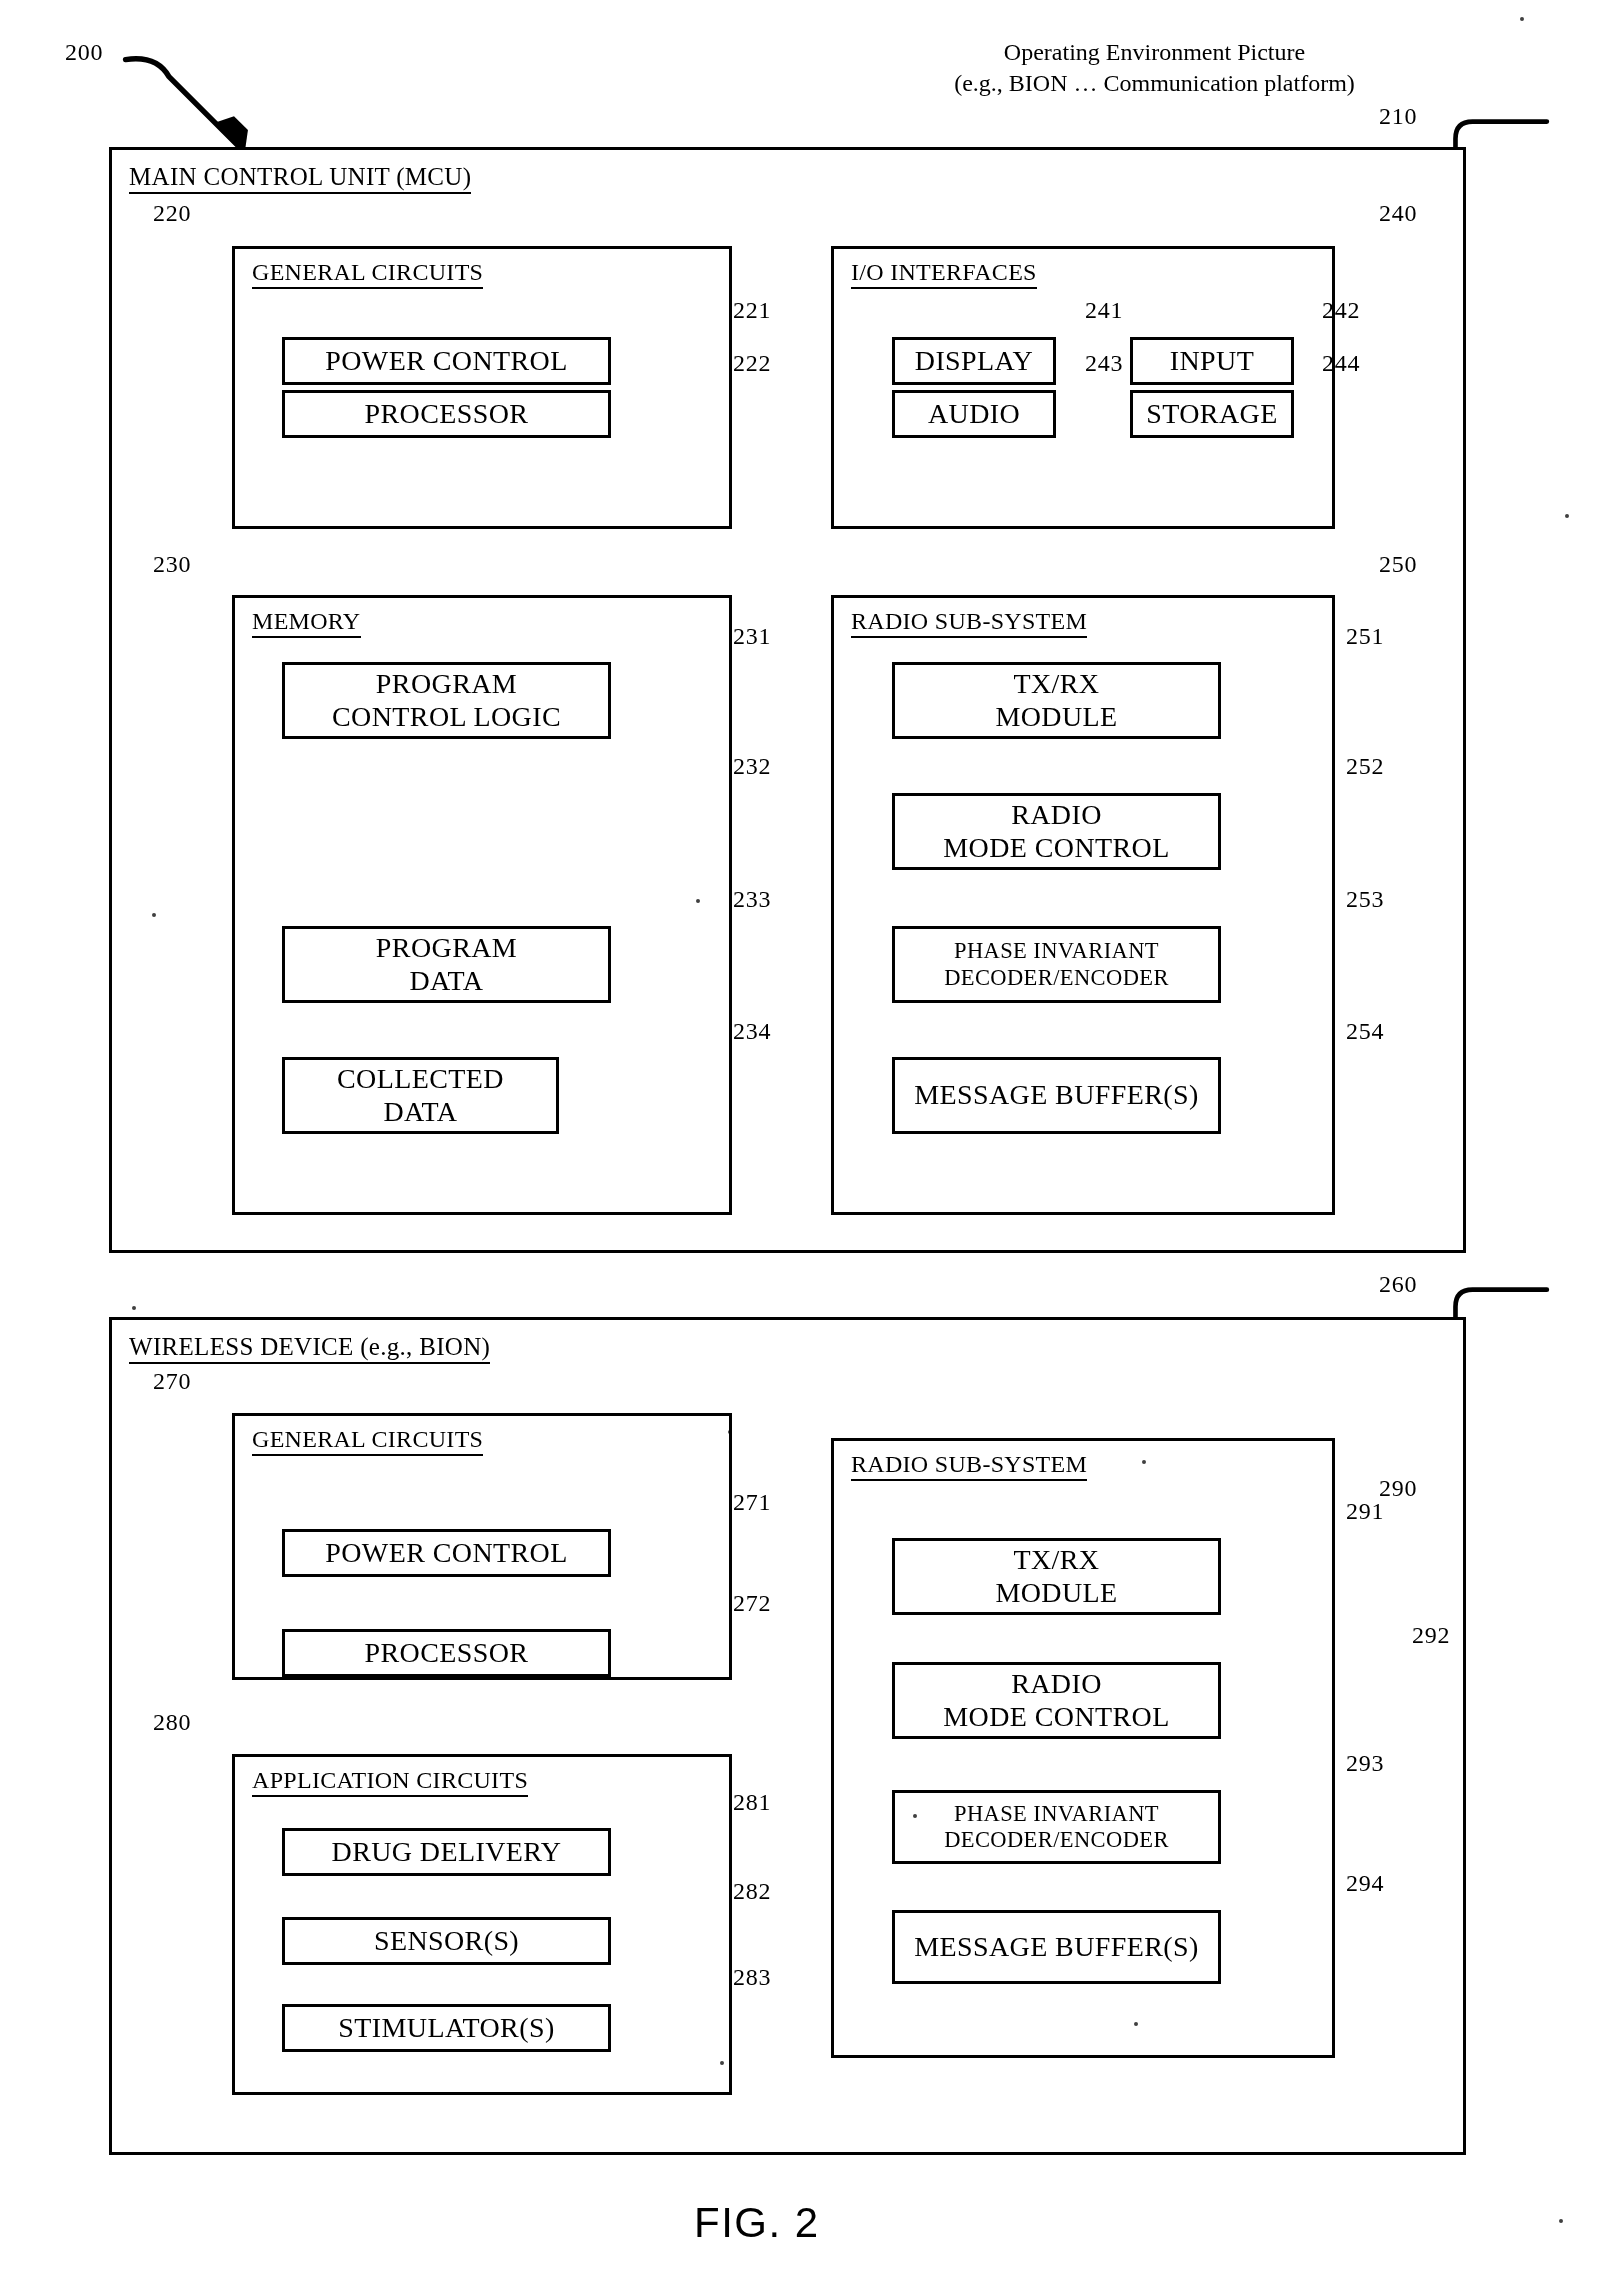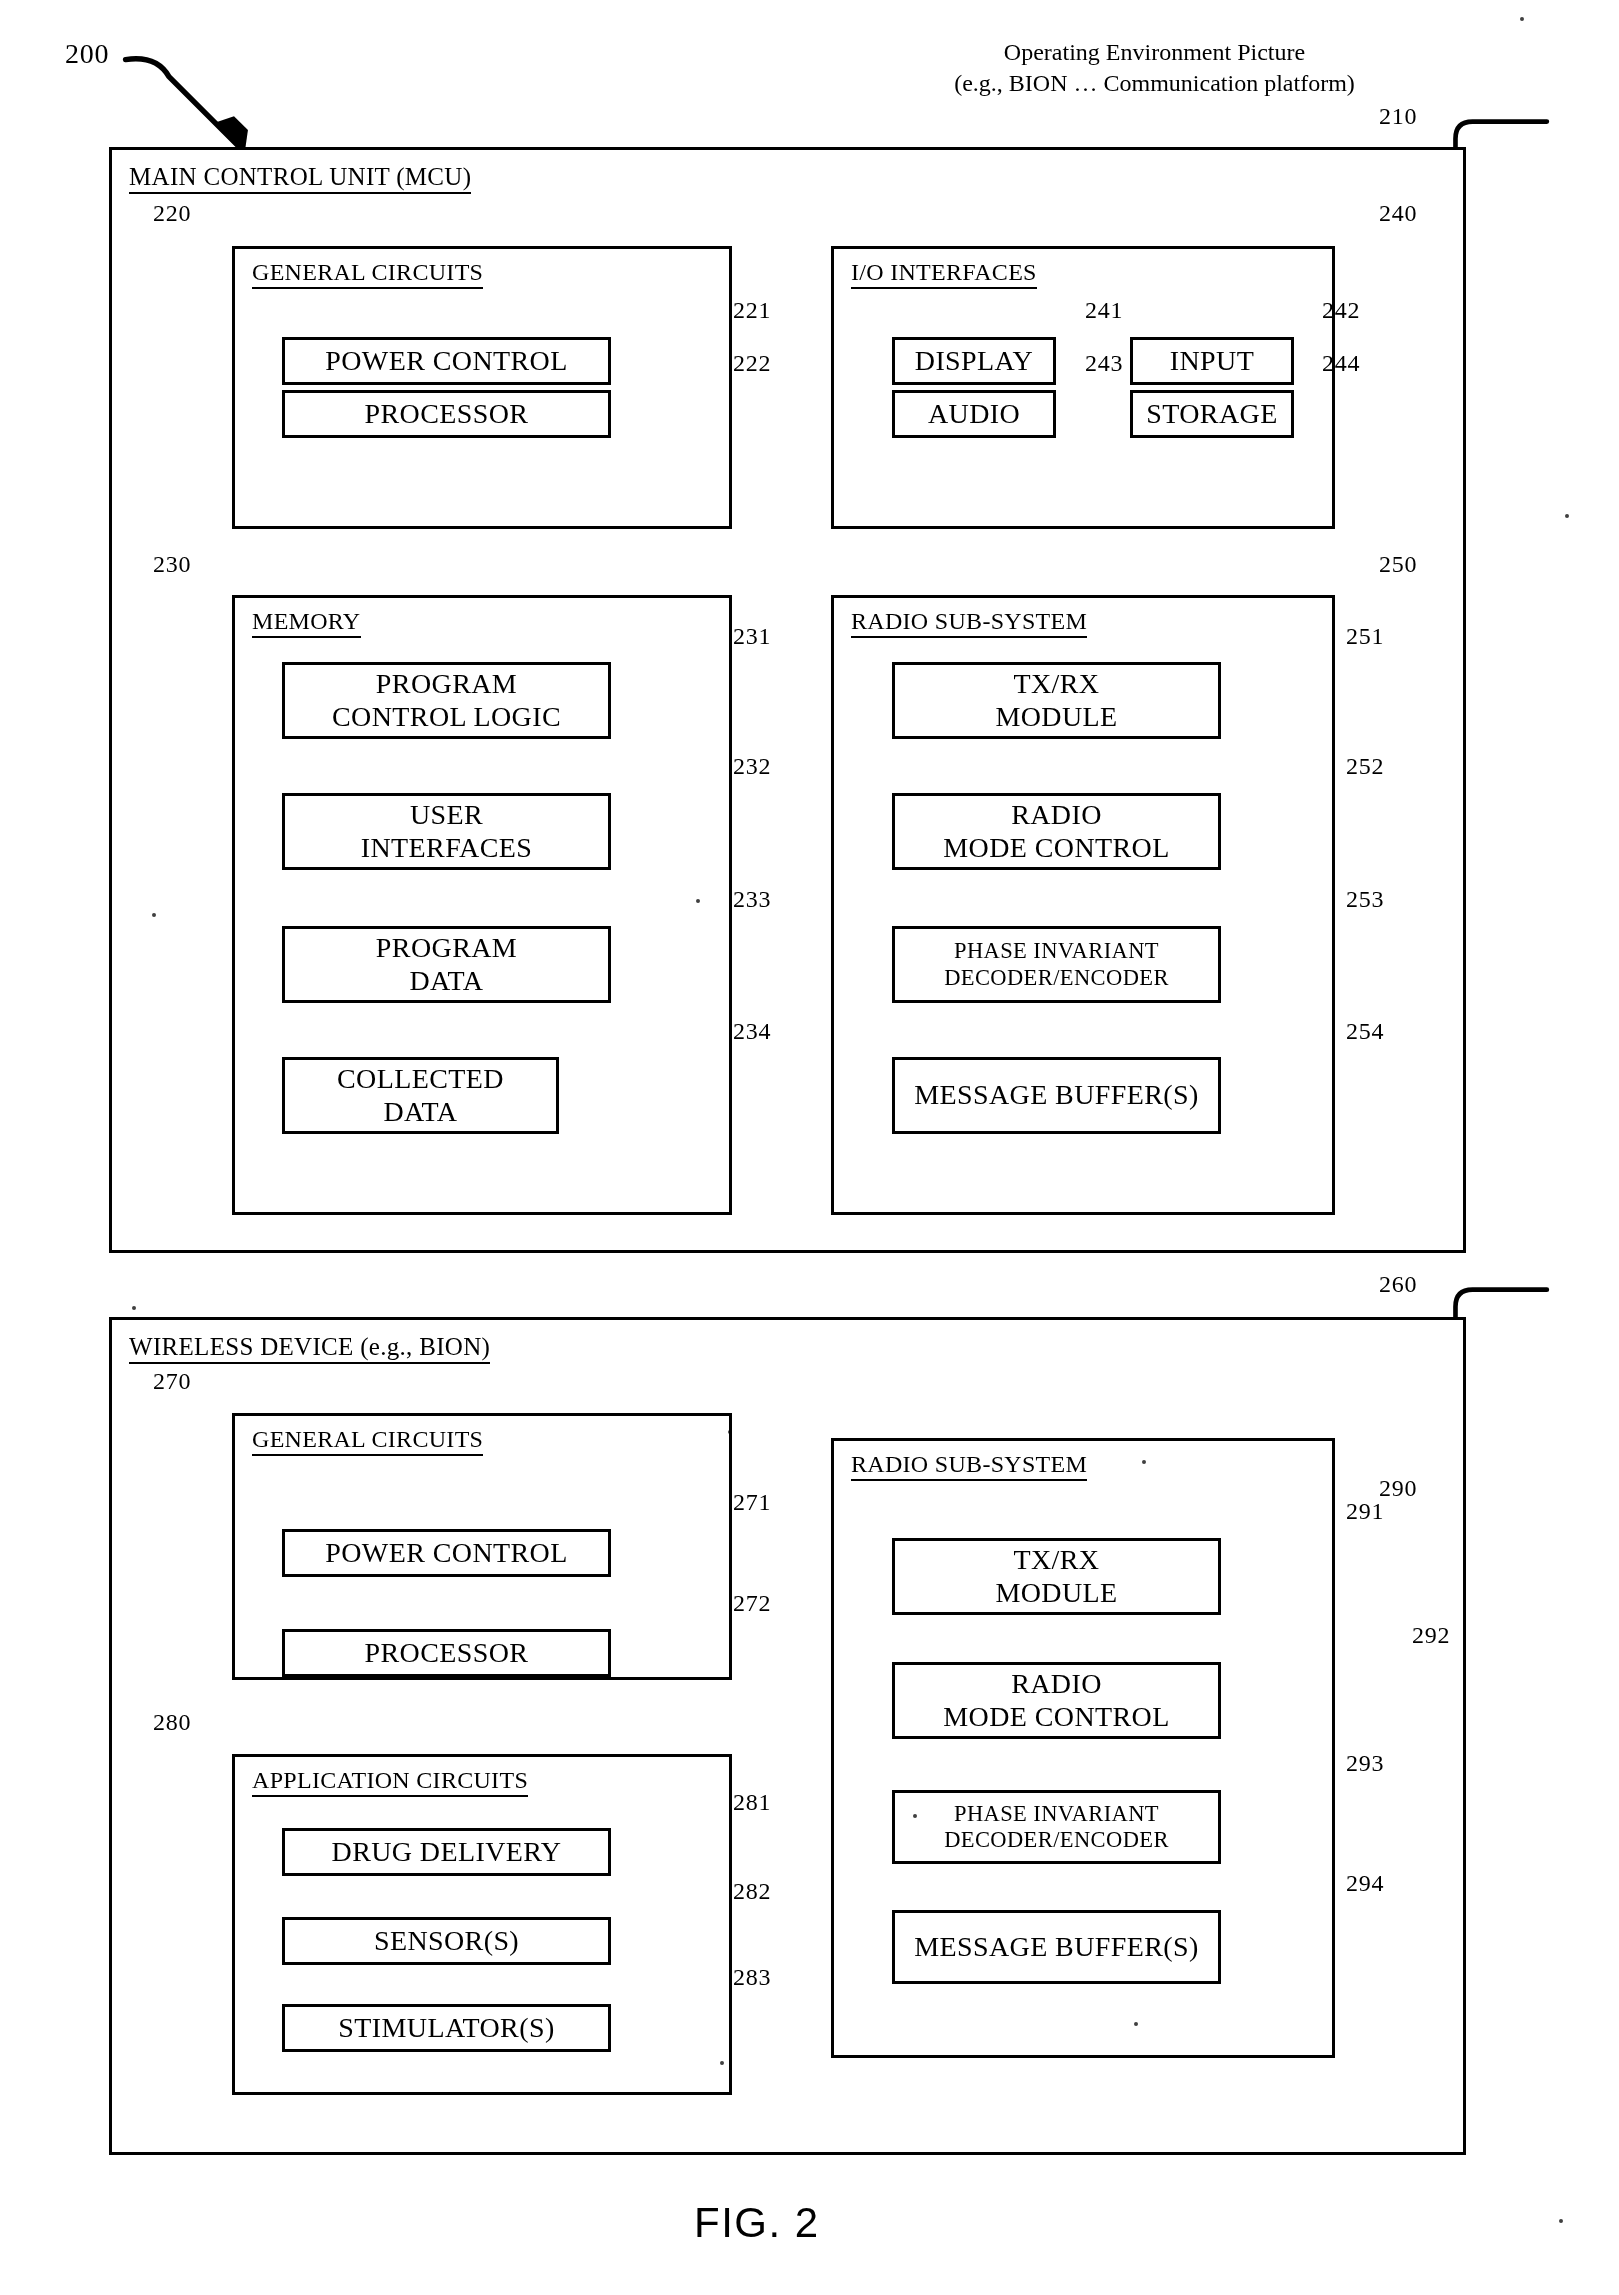--- a/index.html
+++ b/index.html
@@ -181,21 +181,21 @@
       <path d="M1726 1965 h-66 q-22 0 -22 22 v22"></path>
 
       <path d="M1726 2125 h-66 q-22 0 -22 22 v22"></path>
 
       <path d="M1726 2290 h-66 q-22 0 -22 22 v22"></path>
 
       <path d="M1726 2445 h-66 q-22 0 -22 22 v22"></path>
     </g>
   </svg>
 
-  <div class="ref" style="left:65px; top:40px; font-size:28px;">200</div>
+  <div class="ref" style="left:65px; top:40px; font-size:24px;">200</div>
 
   <div class="header-cap" style="left:891px; top:37px; width:527px;">Operating Environment Picture
 (e.g., BION … Communication platform)</div>
 
   <div class="outer-box" style="left:109px; top:147px; width:1357px; height:1106px;"></div>
 
   <div class="sec-title big" style="left:129px; top:164px;">MAIN CONTROL UNIT (MCU)</div>
 
   <div class="ref" style="left:153px; top:201px;">220</div>
   <div class="ref" style="left:1379px; top:104px;">210</div>
@@ -218,22 +218,20 @@
   <div class="leaf-box" style="left:1130px; top:390px; width:164px; height:48px;">STORAGE</div>
   <div class="ref" style="left:1085px; top:298px;">241</div>
   <div class="ref" style="left:1322px; top:298px;">242</div>
   <div class="ref" style="left:1085px; top:351px;">243</div>
   <div class="ref" style="left:1322px; top:351px;">244</div>
 
   <div class="panel-box" style="left:232px; top:595px; width:500px; height:620px;"></div>
   <div class="sec-title" style="left:252px; top:609px;">MEMORY</div>
   <div class="leaf-box" style="left:282px; top:662px; width:329px; height:77px;">PROGRAM
 CONTROL LOGIC</div>
-  <div class="leaf-box" style="left:282px; top:793px; width:329px; height:77px;">USER
-INTERFACES</div>
   <div class="leaf-box" style="left:282px; top:926px; width:329px; height:77px;">PROGRAM
 DATA</div>
   <div class="leaf-box" style="left:282px; top:1057px; width:277px; height:77px;">COLLECTED
 DATA</div>
   <div class="ref" style="left:733px; top:624px;">231</div>
   <div class="ref" style="left:733px; top:754px;">232</div>
   <div class="ref" style="left:733px; top:887px;">233</div>
   <div class="ref" style="left:733px; top:1019px;">234</div>
 
   <div class="panel-box" style="left:831px; top:595px; width:504px; height:620px;"></div>

